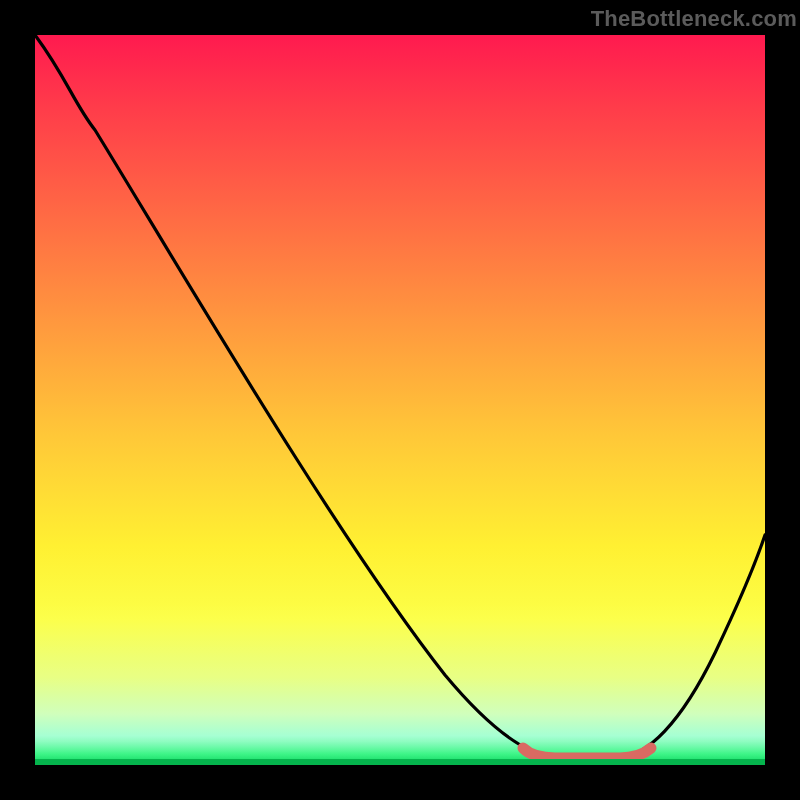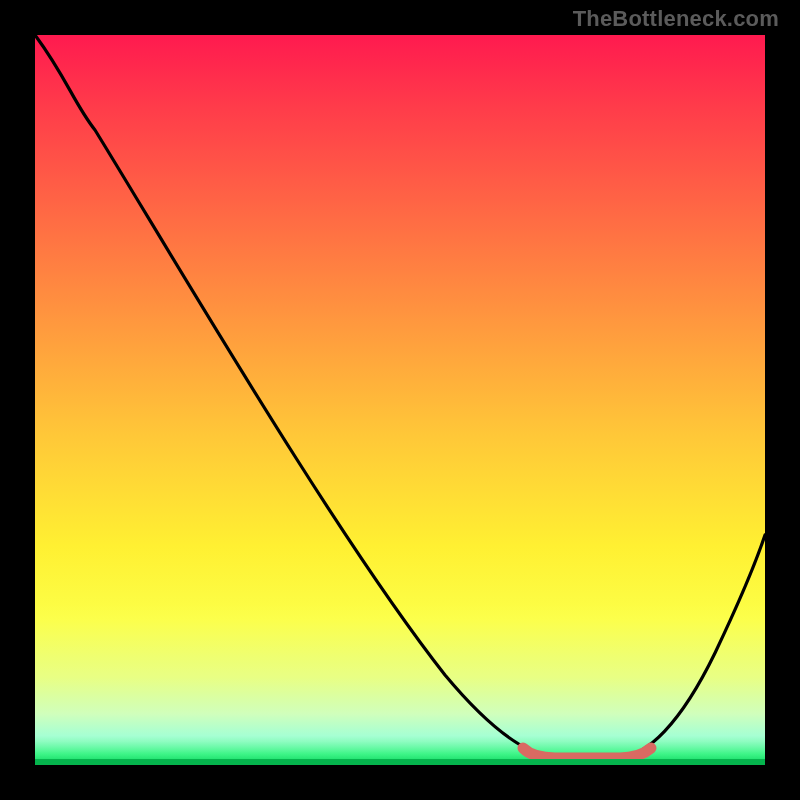--- a/index.html
+++ b/index.html
@@ -13,21 +13,21 @@
   }
   .frame {
     position: relative;
     width: 800px;
     height: 800px;
     background: #000;
   }
   .watermark {
     position: absolute;
     top: 6px;
-    right: 21px;
+    right: 3px;
     color: #5b5b5b;
     font-size: 22px;
     font-weight: 600;
     letter-spacing: 0.2px;
     z-index: 5;
   }
   .plot-area {
     position: absolute;
     left: 35px;
     top: 35px;

